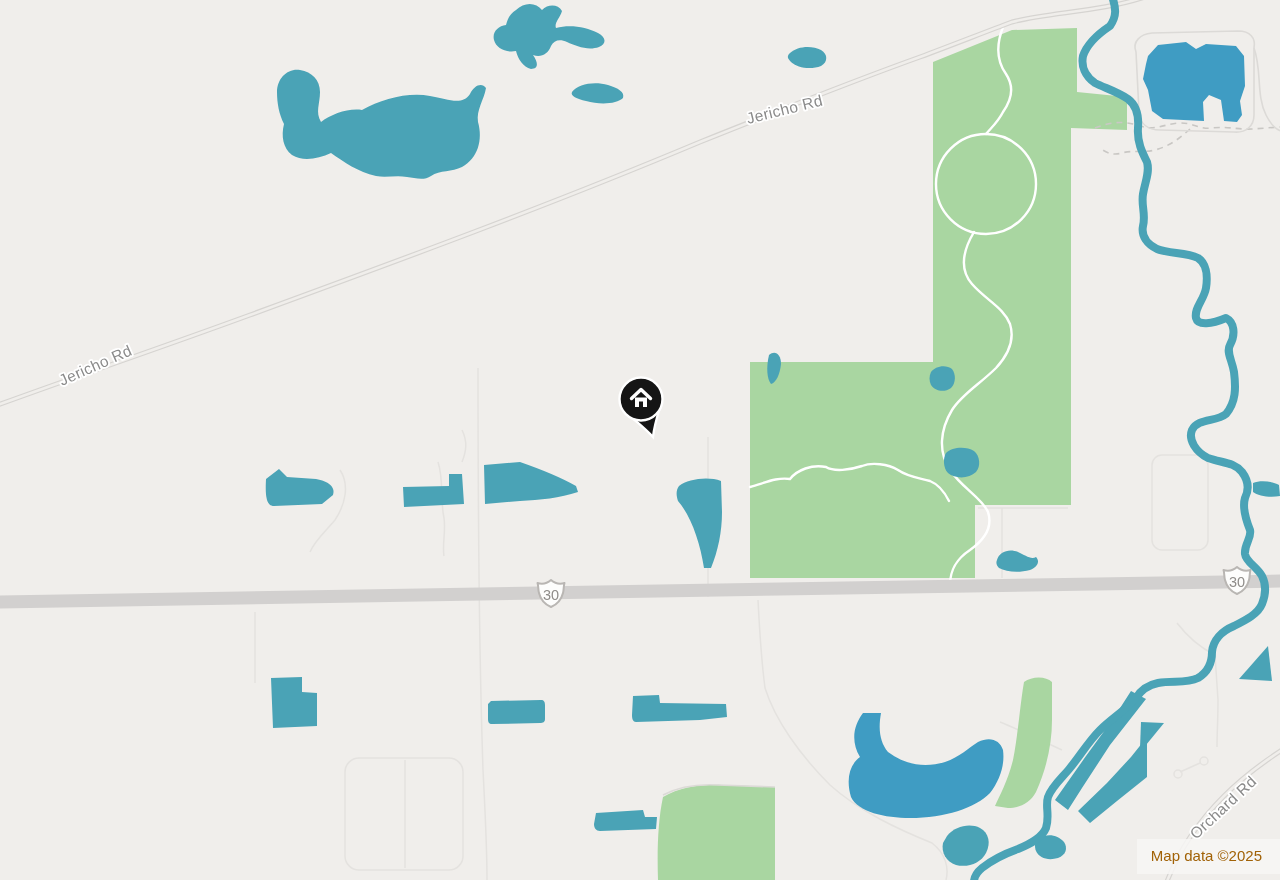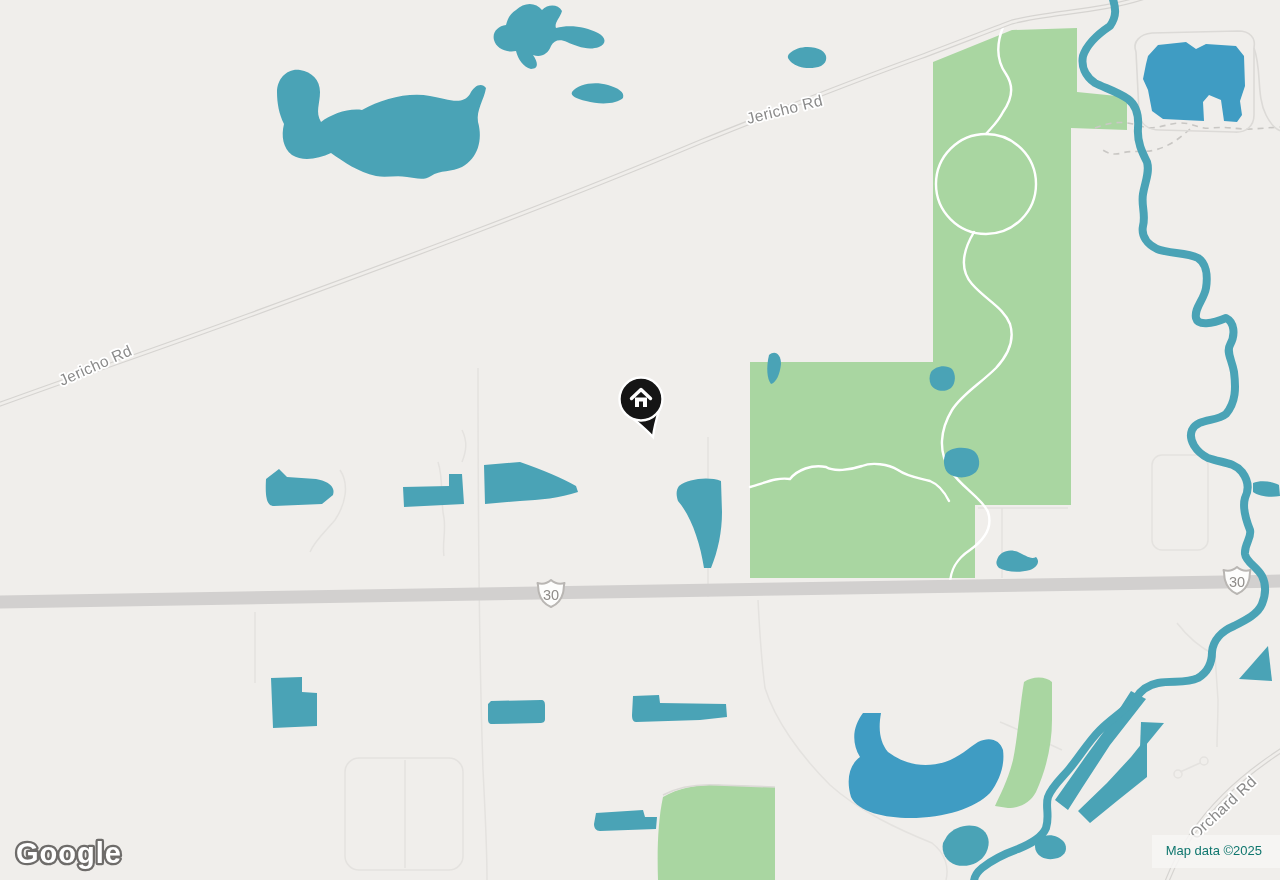--- a/index.html
+++ b/index.html
@@ -28,23 +28,23 @@
   .shield-path{fill:#fdfdfc;stroke:#b9b6b3;stroke-width:2;stroke-linejoin:round}
   .shield-num{font-size:14.5px;fill:#8f8c89;text-anchor:middle}
   .marker-dark{fill:#151515;stroke:#ffffff;stroke-width:2.4}
   .logo{position:absolute;left:12px;bottom:6px}
   .logo text{
     font-size:29px;font-weight:bold;fill:#ffffff;
     stroke:#6e6c6a;stroke-width:4.6;paint-order:stroke;stroke-linejoin:round;
     letter-spacing:1px;font-family:"Liberation Sans",sans-serif;
   }
   .attribution{
-    position:absolute;right:0;bottom:12px;
-    background:rgba(247,246,244,.85);color:#0f766e;
-    font-size:13px;padding:8px 18px 10px 14px;
+    position:absolute;right:0;bottom:6px;
+    background:rgba(247,246,244,.85);color:#a16207;
+    font-size:15px;padding:8px 18px 10px 14px;
   }
 </style>
 </head>
 <body>
 
 <div class="map-wrap">
   <svg width="1280" height="880" viewBox="0 0 1280 880">
 
     <g>
       <path class="parcel" d="M478,368 C478,500 479,650 483,770 C485,810 487,845 487,880"></path>
@@ -148,20 +148,15 @@
       <path class="marker-dark" d="M-11,17 C-3,24 5,30 12,38 C13,28 16,18 19,8 C12,14 1,18 -11,17 Z"></path>
       <circle class="marker-dark" r="21.5"></circle>
       <g>
         <path d="M-9.5,-0.5 L0,-9.5 L9.5,-0.5" fill="none" stroke="#ffffff" stroke-width="3.4" stroke-linecap="round" stroke-linejoin="round"></path>
         <path d="M-6,-1.5 L6,-1.5 L6,8 L-6,8 Z" fill="#ffffff"></path>
         <rect x="-2" y="2.5" width="4" height="5.5" fill="#151515"></rect>
       </g>
     </g>
   </svg>
 
-  <div class="logo">
-    <svg width="130" height="40" viewBox="0 0 130 40">
-      <text x="4" y="29">Google</text>
-    </svg>
-  </div>
 
   <div class="attribution">Map data ©2025</div>
 </div>
 
 </body></html>

